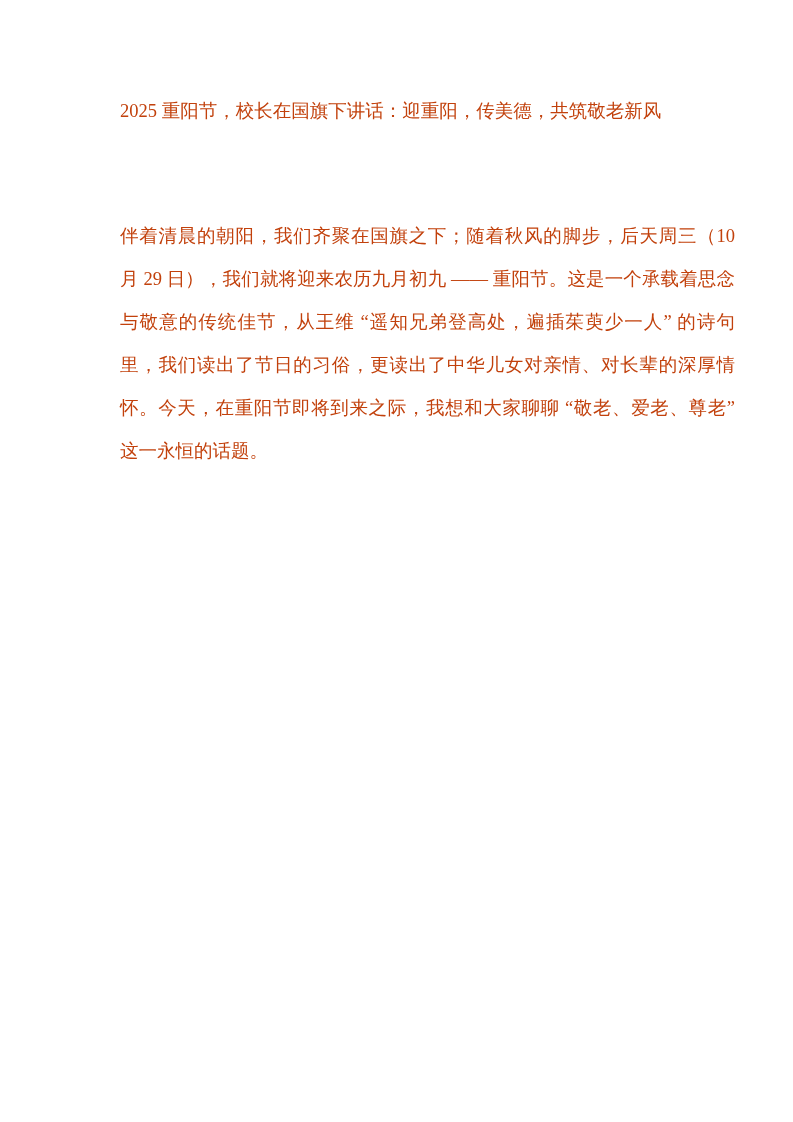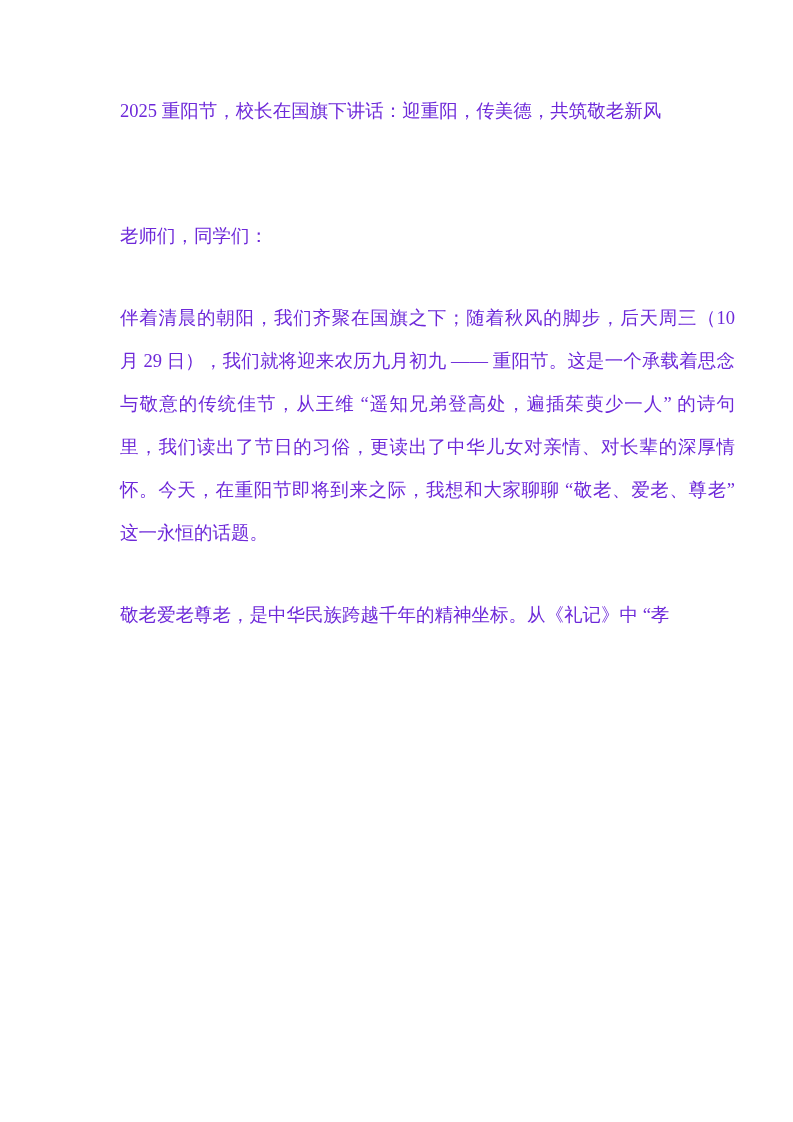--- a/index.html
+++ b/index.html
@@ -12,40 +12,38 @@
     height: 1122px;
     overflow: hidden;
   }
   .page {
     box-sizing: border-box;
     width: 793px;
     height: 800px;
     padding: 90px 58px 0 120px;
     background: #ffffff;
     font-family: "Liberation Serif", "DejaVu Serif", serif;
-    color: #6d28d9;
+    color: #c2410c;
   }
   .page p {
     margin: 0 0 39px 0;
     font-size: 18.5px;
     line-height: 43px;
     text-align: justify;
     font-weight: 400;
     word-break: normal;
   }
   .page p.doc-title {
     margin-bottom: 82px;
   }
 </style>
 </head>
 <body>
 
 <div class="page">
   <p class="doc-title">2025 重阳节，校长在国旗下讲话：迎重阳，传美德，共筑敬老新风</p>
 
-  <p>老师们，同学们：</p>
 
 
   <div>
       <p>伴着清晨的朝阳，我们齐聚在国旗之下；随着秋风的脚步，后天周三（10 月 29 日），我们就将迎来农历九月初九 —— 重阳节。这是一个承载着思念与敬意的传统佳节，从王维 “遥知兄弟登高处，遍插茱萸少一人” 的诗句里，我们读出了节日的习俗，更读出了中华儿女对亲情、对长辈的深厚情怀。今天，在重阳节即将到来之际，我想和大家聊聊 “敬老、爱老、尊老” 这一永恒的话题。</p>
-      <p>敬老爱老尊老，是中华民族跨越千年的精神坐标。从《礼记》中 “孝</p>
     </div>
 </div>
 
 </body></html>

